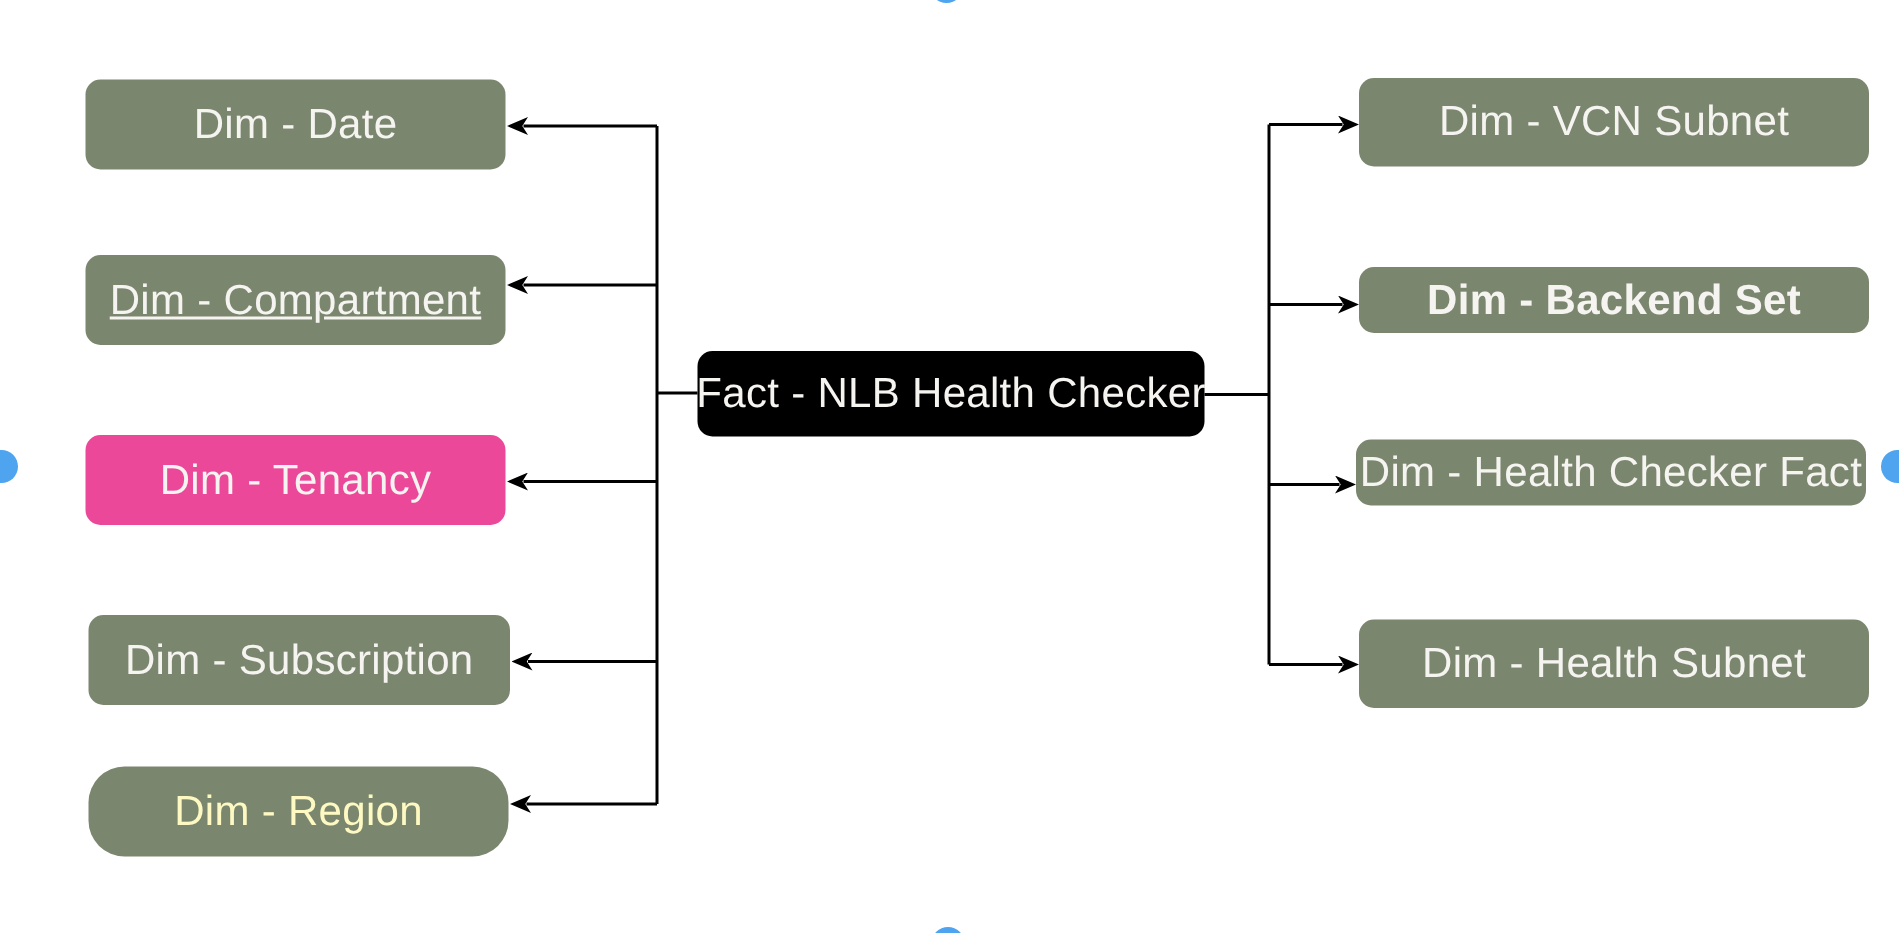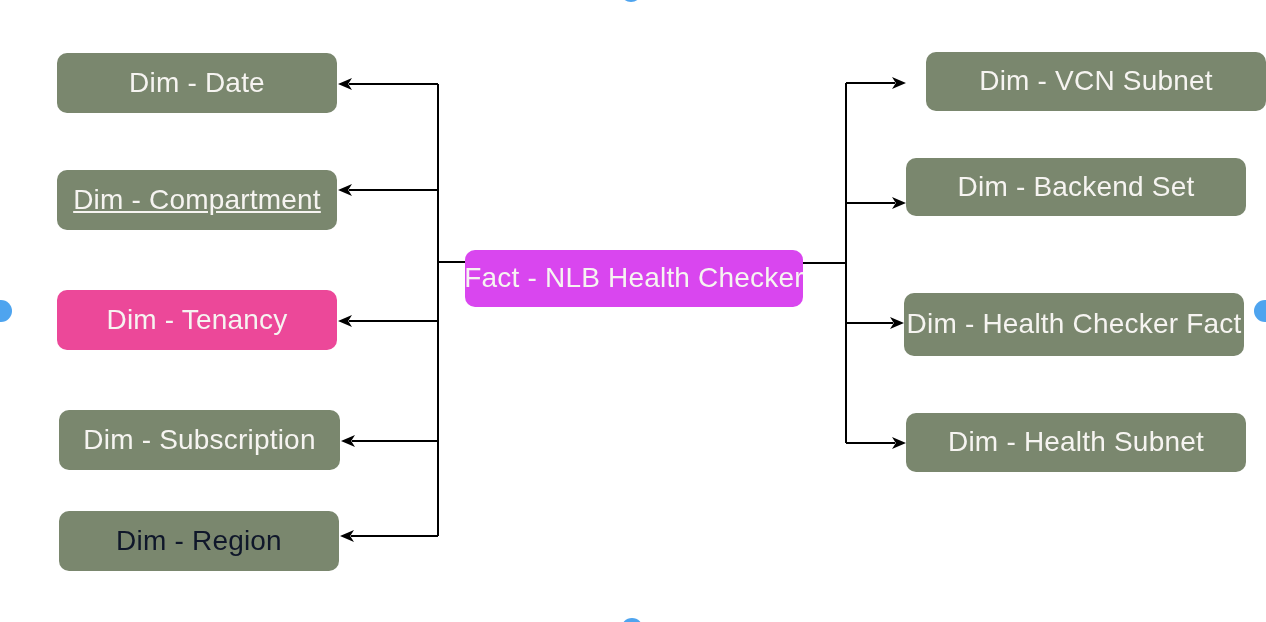--- a/index.html
+++ b/index.html
@@ -64,45 +64,45 @@
         <line x1="846" y1="83" x2="846" y2="443" stroke-width="2"></line>
         <line x1="803" y1="263" x2="846" y2="263" stroke-width="2"></line>
         <line x1="846" y1="83" x2="895" y2="83" stroke-width="2" marker-end="url(#arrowhead)"></line>
         <line x1="846" y1="203" x2="895" y2="203" stroke-width="2" marker-end="url(#arrowhead)"></line>
         <line x1="846" y1="323" x2="893" y2="323" stroke-width="2" marker-end="url(#arrowhead)"></line>
         <line x1="846" y1="443" x2="895" y2="443" stroke-width="2" marker-end="url(#arrowhead)"></line>
       </g>
   </svg>
 
   <div id="node-layer">
-      <div class="node fact" style="left: 465px; top: 234px; width: 338px; height: 57px; background: #d946ef; color: rgb(246, 244, 241); margin-top: 16px;">
+      <div class="node fact" style="left: 465px; top: 234px; width: 338px; height: 57px; background: #000000; color: rgb(246, 244, 241);">
         <span>Fact - NLB Health Checker</span>
       </div>
       <div class="node dim" style="left: 57px; top: 53px; width: 280px; height: 60px; background: rgb(122, 135, 110); color: rgb(246, 244, 241);">
         <span>Dim - Date</span>
       </div>
       <div class="node dim" style="left: 57px; top: 170px; width: 280px; height: 60px; background: rgb(122, 135, 110); color: rgb(246, 244, 241); text-decoration: underline;">
         <span>Dim - Compartment</span>
       </div>
       <div class="node dim" style="left: 57px; top: 290px; width: 280px; height: 60px; background: #ec4899; color: rgb(246, 244, 241);">
         <span>Dim - Tenancy</span>
       </div>
       <div class="node dim" style="left: 59px; top: 410px; width: 281px; height: 60px; background: rgb(122, 135, 110); color: rgb(246, 244, 241);">
         <span>Dim - Subscription</span>
       </div>
-      <div class="node dim" style="left: 59px; top: 511px; width: 280px; height: 60px; background: rgb(122, 135, 110); color: #0f172a;">
+      <div class="node dim" style="left: 59px; top: 511px; width: 280px; height: 60px; background: rgb(122, 135, 110); color: #fef9c3; border-radius: 24px;">
         <span>Dim - Region</span>
       </div>
-      <div class="node dim" style="left: 906px; top: 52px; width: 340px; height: 59px; background: rgb(122, 135, 110); color: rgb(246, 244, 241); margin-left: 20px;">
+      <div class="node dim" style="left: 906px; top: 52px; width: 340px; height: 59px; background: rgb(122, 135, 110); color: rgb(246, 244, 241);">
         <span>Dim - VCN Subnet</span>
       </div>
-      <div class="node dim" style="left: 906px; top: 158px; width: 340px; height: 58px; background: rgb(122, 135, 110); color: rgb(246, 244, 241);">
+      <div class="node dim" style="left: 906px; top: 178px; width: 340px; height: 44px; background: rgb(122, 135, 110); color: rgb(246, 244, 241); font-weight: bold;">
         <span>Dim - Backend Set</span>
       </div>
-      <div class="node dim" style="left: 904px; top: 293px; width: 340px; height: 63px; background: rgb(122, 135, 110); color: rgb(246, 244, 241);">
+      <div class="node dim" style="left: 904px; top: 293px; width: 340px; height: 44px; background: rgb(122, 135, 110); color: rgb(246, 244, 241);">
         <span>Dim - Health Checker Fact</span>
       </div>
       <div class="node dim" style="left: 906px; top: 413px; width: 340px; height: 59px; background: rgb(122, 135, 110); color: rgb(246, 244, 241);">
         <span>Dim - Health Subnet</span>
       </div>
     </div>
 
   <div class="edge-handle top" style="background: rgb(78, 164, 239);"></div>
   <div class="edge-handle bottom" style="background: rgb(78, 164, 239);"></div>
   <div class="edge-handle left" style="background: rgb(78, 164, 239);"></div>

